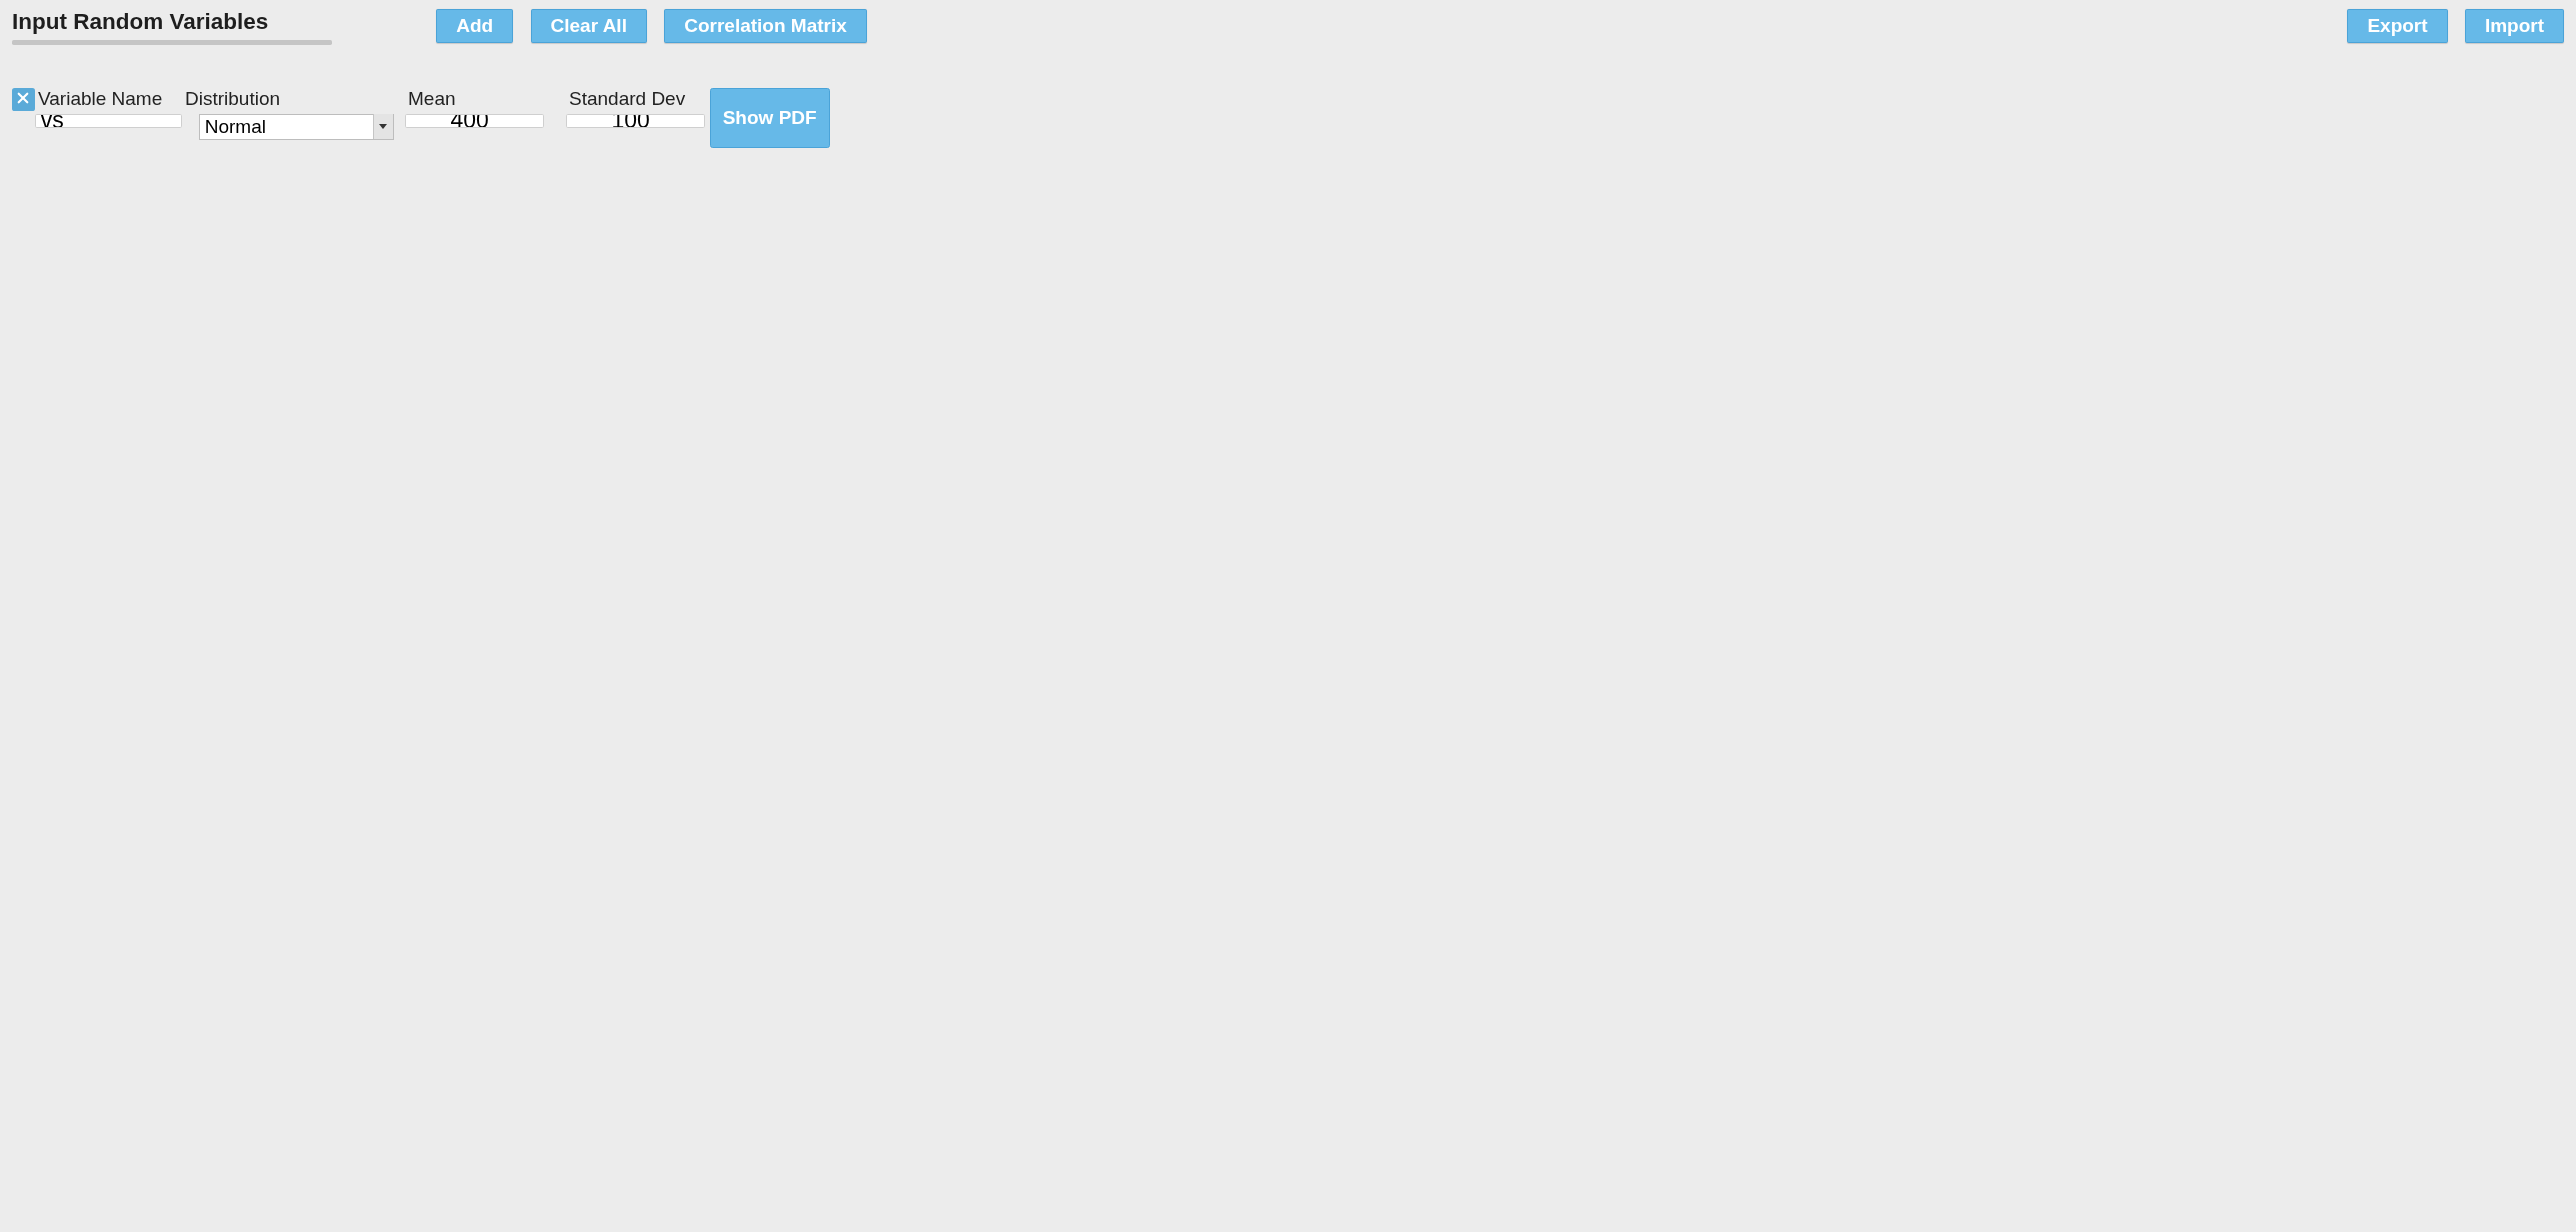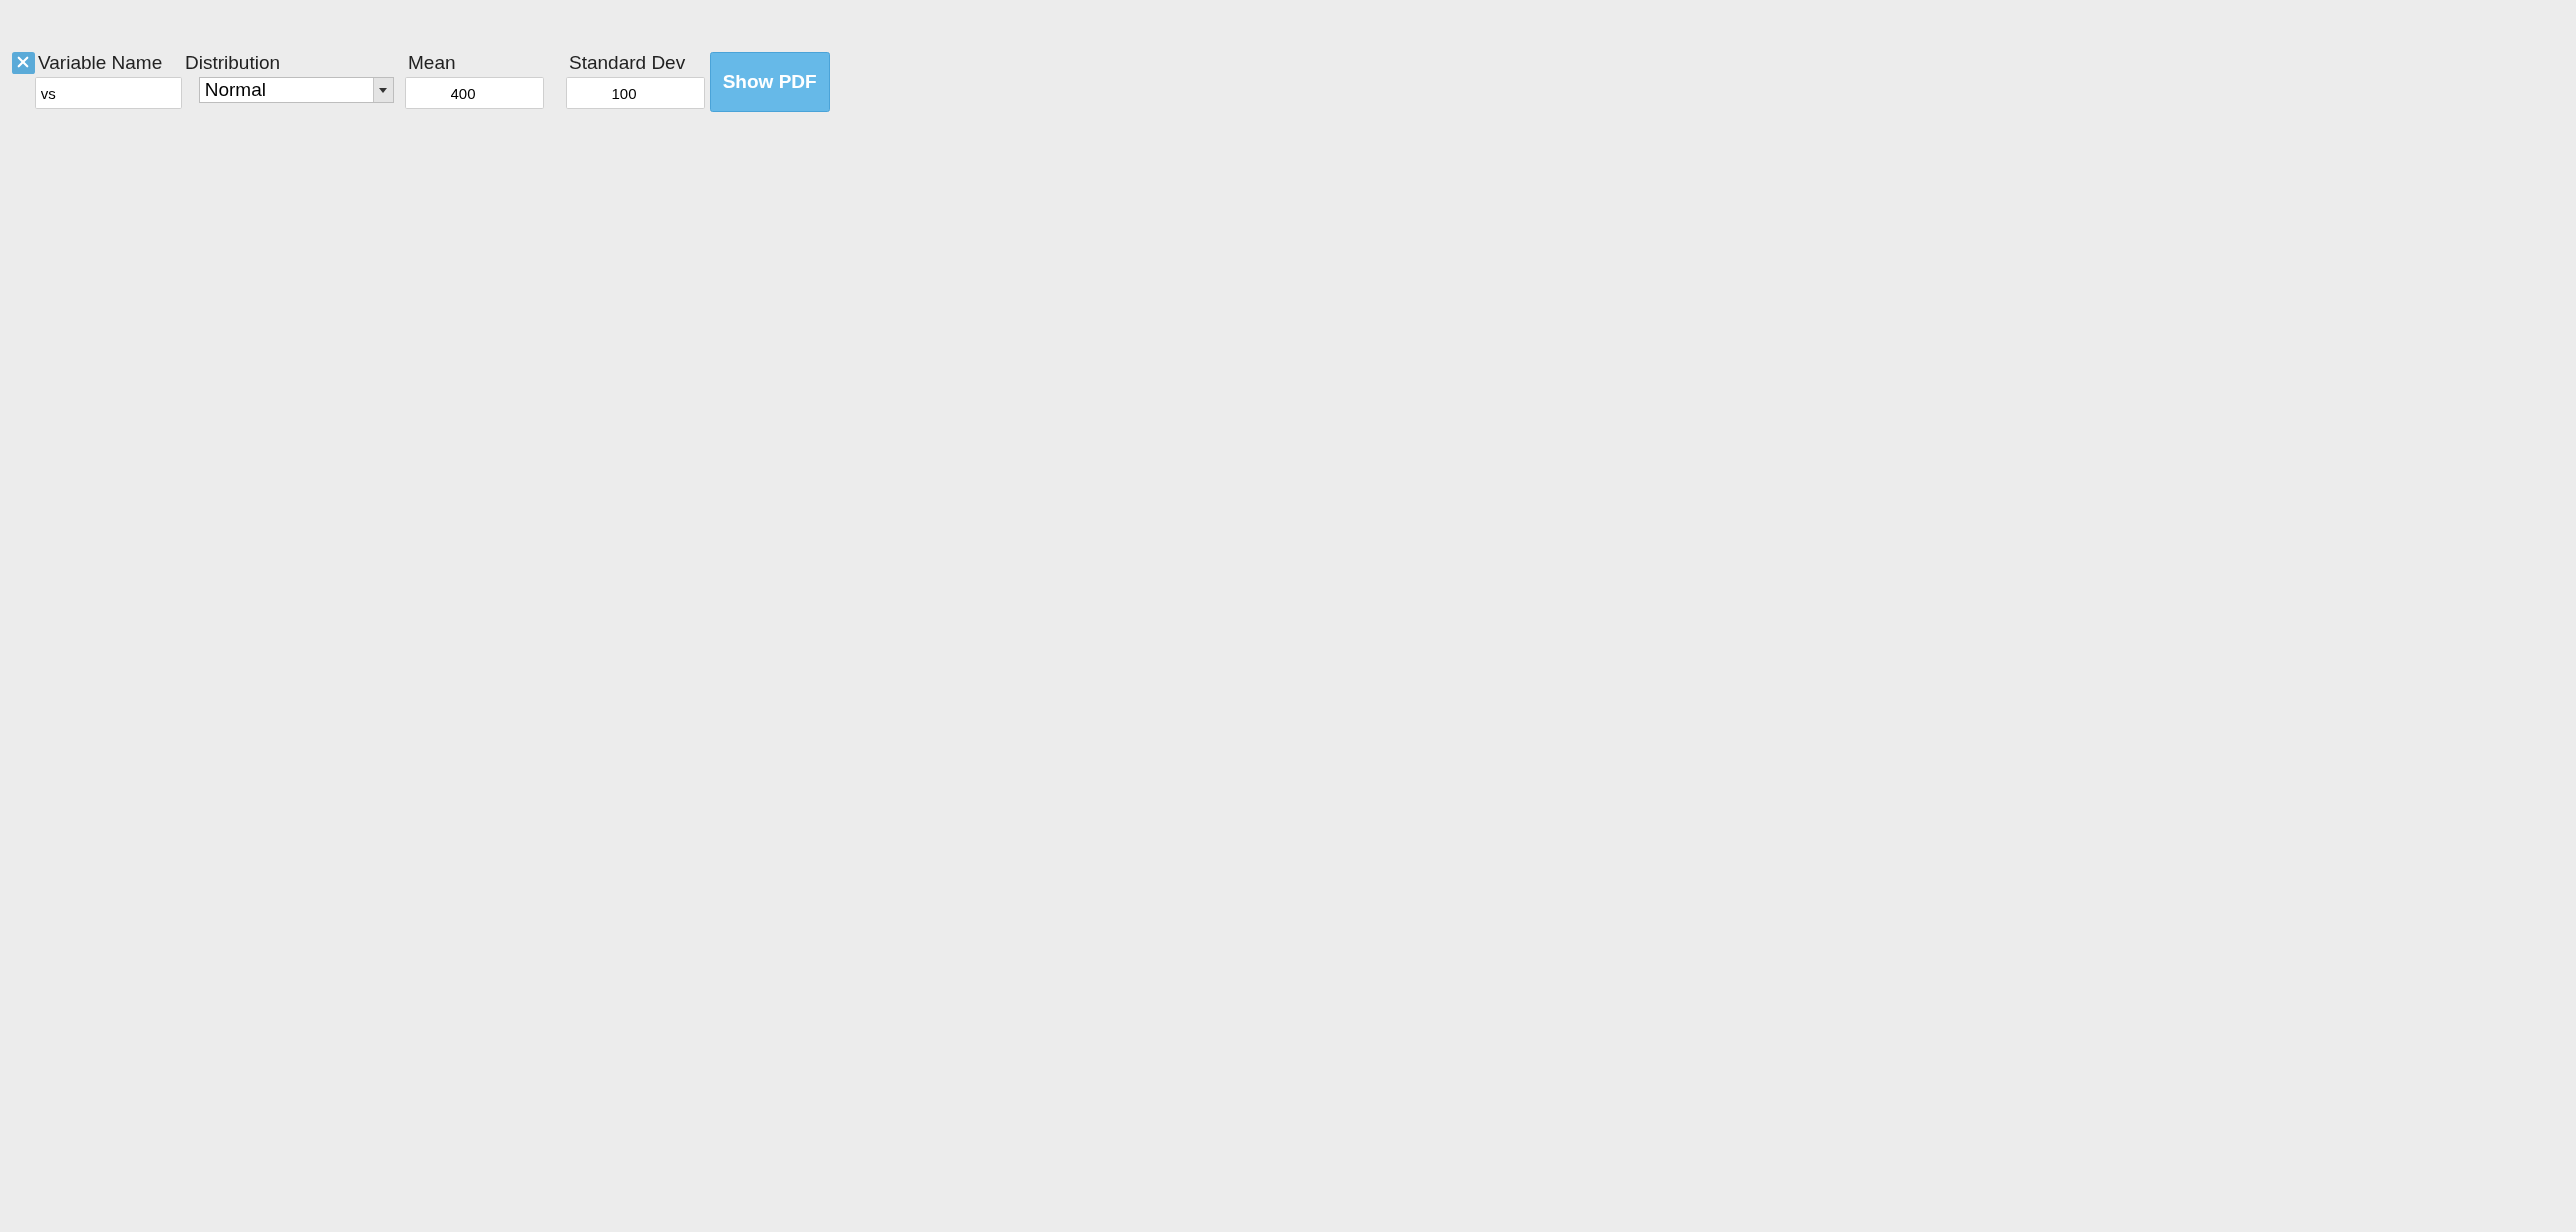--- a/index.html
+++ b/index.html
@@ -112,22 +112,22 @@
   }
   .remove-btn svg { width: 12px; height: 12px; }
 
   .field-group { display: flex; flex-direction: column; gap: 3.5px; }
   .field-label {
     font-size: 19px;
     color: #222;
     padding-left: 3.5px;
   }
   .text-input {
-    height: 32px;
-    font-size: 15px;
+    height: 14px;
+    font-size: 23px;
     padding: 0 5.2px;
     border: 0.9px solid #cfcfcf;
     border-radius: 1.7px;
     background: #fff;
     box-sizing: border-box;
   }
   .name-input { width: 147px; }
   .mean-input, .std-input { width: 139px; padding-left: 45px; }
 
   .select-wrapper {
@@ -182,20 +182,39 @@
   }
 </style>
 </head>
 <body>
 
 <div class="app">
 
 
   <main class="main">
 
+    <div class="header-row">
+      <div class="title-block">
+        <h1 class="page-title">Input Random Variables</h1>
+        <div class="title-underline"></div>
+      </div>
+
+      <div class="toolbar">
+        <button class="btn">Add</button>
+        <button class="btn">Clear All</button>
+        <button class="btn">Correlation Matrix</button>
+      </div>
+
+      <div class="spacer"></div>
+
+      <div class="toolbar" style="margin-left:0;">
+        <button class="btn">Export</button>
+        <button class="btn">Import</button>
+      </div>
+    </div>
 
     <div class="vars-area">
       <div class="var-row">
 
         <div class="remove-btn">
           <span>
             <svg viewBox="0 0 14 14">
               <line x1="2" y1="2" x2="12" y2="12" stroke="#fff" stroke-width="2.5" stroke-linecap="round"></line>
               <line x1="12" y1="2" x2="2" y2="12" stroke="#fff" stroke-width="2.5" stroke-linecap="round"></line>
             </svg>

